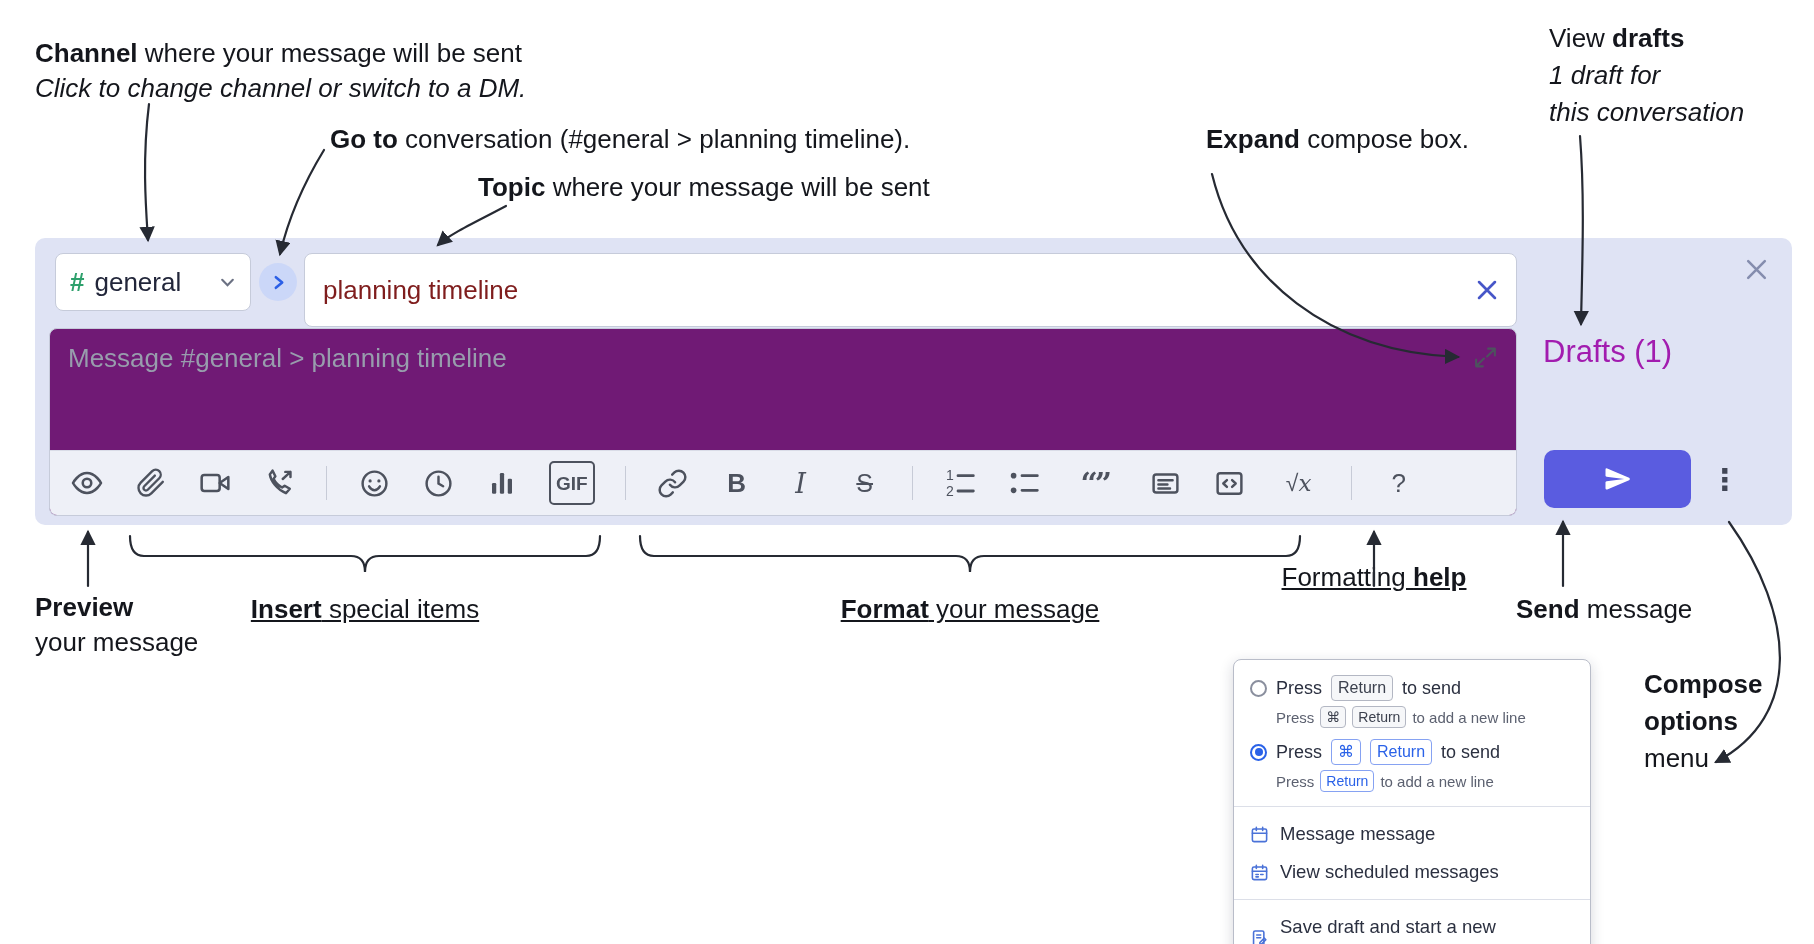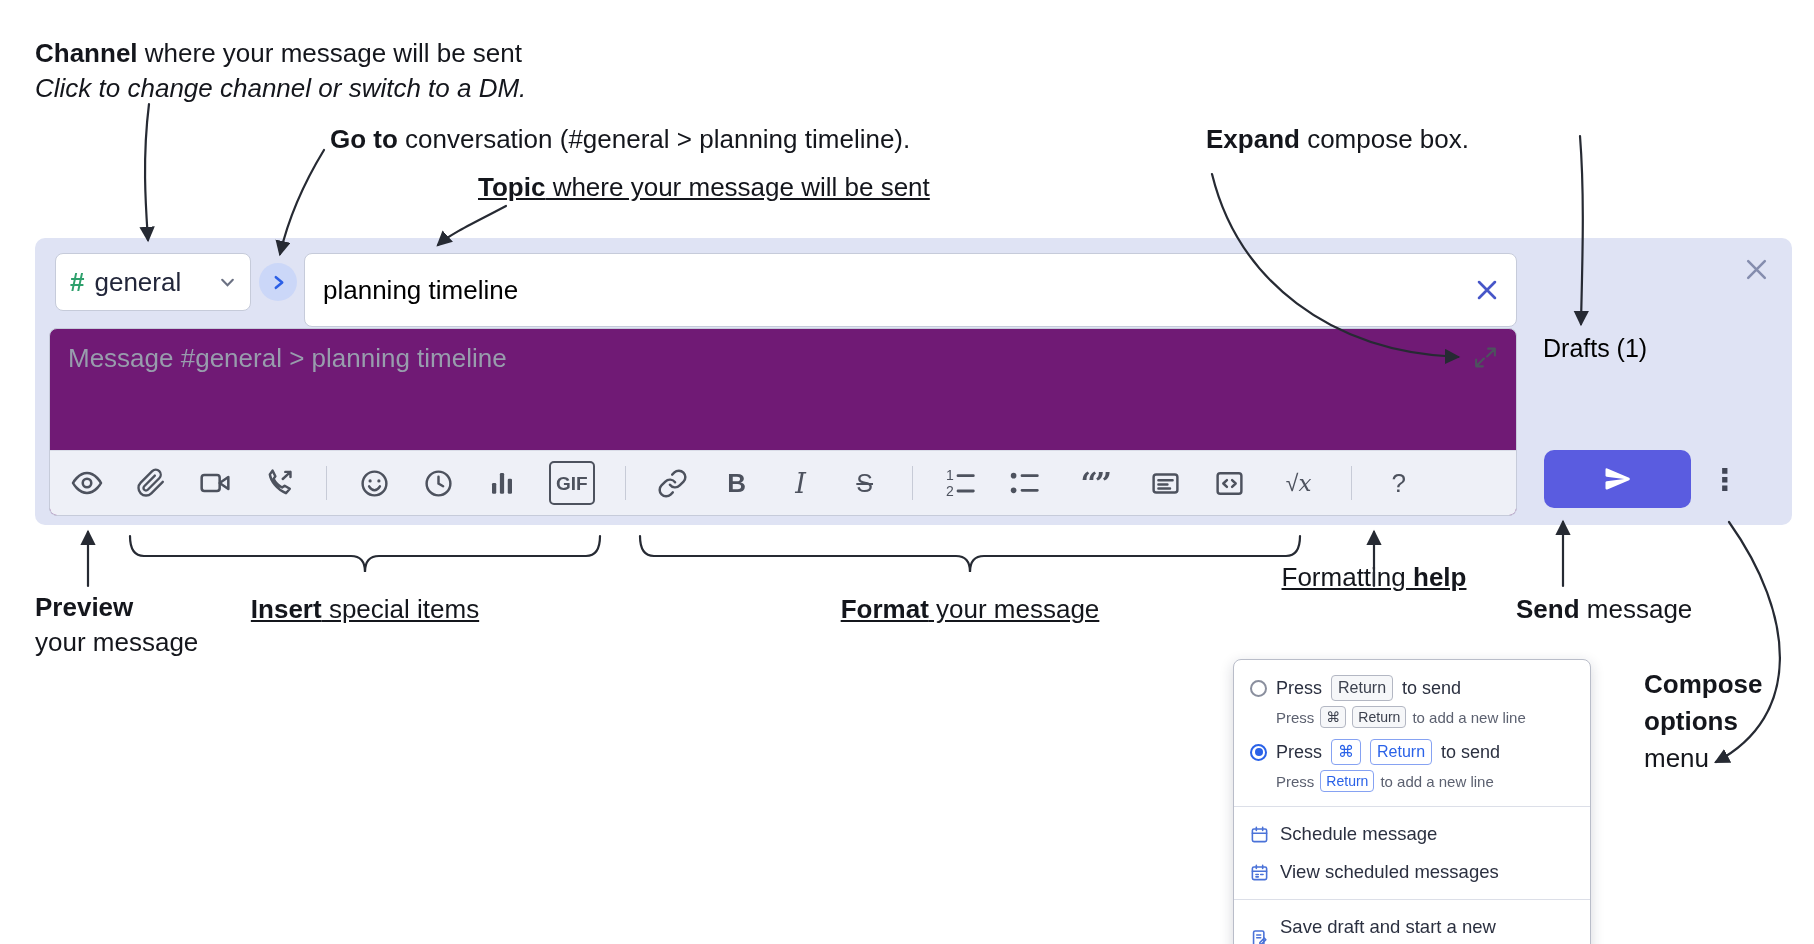--- a/index.html
+++ b/index.html
@@ -17,41 +17,41 @@
   .compose{position:absolute;left:35px;top:238px;width:1757px;height:287px;background:#dfe3f4;border-radius:10px;z-index:1;}
   .chan{position:absolute;left:20px;top:15px;width:196px;height:58px;background:#fff;border:1px solid #c6cbda;border-radius:8px;
         display:flex;align-items:center;gap:10px;padding:0 14px;box-sizing:border-box;cursor:pointer;}
   .hash{color:#2ea06c;font-weight:700;font-size:26px;}
   .chan-name{font-size:26px;color:#22263a;}
   .chev{margin-left:auto;display:flex;}
   .go-circle{position:absolute;left:224px;top:263px;width:38px;height:38px;border-radius:50%;background:#cbd7f8;border:none;
              display:flex;align-items:center;justify-content:center;cursor:pointer;padding:0;}
   .compose .go-circle{top:25px;}
   .topic{position:absolute;left:269px;top:15px;width:1213px;height:74px;background:#fff;border:1px solid #c6cbda;border-radius:8px;
-         display:flex;align-items:center;padding:0 18px;box-sizing:border-box;font-size:26px;color:#000000;}
+         display:flex;align-items:center;padding:0 18px;box-sizing:border-box;font-size:26px;color:#7f1d1d;}
   .topic-clear{margin-left:auto;display:flex;cursor:pointer;}
   .box-close{position:absolute;right:24px;top:20px;display:flex;cursor:pointer;}
   .msgbox{position:absolute;left:14px;top:90px;width:1468px;height:188px;background:#701a75;border:1px solid #c6cbda;border-radius:8px;
           box-sizing:border-box;display:flex;flex-direction:column;overflow:hidden;}
   .msg-area{position:relative;flex:1;padding:14px 18px;font-size:26px;}
   .ph{color:#989dad;}
   .expand-ic{position:absolute;right:18px;top:16px;display:flex;cursor:pointer;}
   .toolbar{height:64px;background:#eef0f7;border-top:1px solid #d9dce7;display:flex;align-items:center;padding:0 20px;gap:30px;}
   .tb{width:34px;height:34px;display:flex;align-items:center;justify-content:center;color:#4d525e;cursor:pointer;flex:0 0 auto;}
   .tb svg{display:block;}
   .tb-sep{width:1px;height:34px;background:#c7cbd7;flex:0 0 auto;}
   .tb-text{font-size:26px;font-weight:400;}
   .bold-g{font-weight:700;font-size:26px;}
   .ital-g{font-family:"DejaVu Serif","Liberation Serif",serif;font-style:italic;font-size:27px;}
   .strike-g{text-decoration:line-through;font-size:25px;}
   .quote-g{font-family:"DejaVu Serif","Liberation Serif",serif;font-weight:700;font-size:30px;letter-spacing:-3px;width:48px;}
   .math-g{font-size:23px;width:44px;}
   .math-g .i{font-family:"DejaVu Serif","Liberation Serif",serif;}
   .gif{width:auto;border:2px solid #4d525e;border-radius:5px;font-size:19px;font-weight:700;padding:3px 5px;line-height:1;}
-  .drafts-link{position:absolute;left:1508px;top:96px;font-size:25px;color:#000000;text-decoration:none;cursor:pointer;}
+  .drafts-link{position:absolute;left:1508px;top:96px;font-size:31px;color:#a21caf;text-decoration:none;cursor:pointer;}
   .send-btn{position:absolute;left:1509px;top:212px;width:147px;height:58px;background:#5a5ce0;border:none;border-radius:10px;
             display:flex;align-items:center;justify-content:center;cursor:pointer;}
   .compose-menu-btn{position:absolute;left:1668px;top:212px;width:44px;height:58px;display:flex;align-items:center;justify-content:center;
                     font-size:30px;font-weight:700;color:#414656;cursor:pointer;}
 
   
   .popup{position:absolute;left:1233px;top:659px;width:358px;background:#fff;border:1px solid #b9bdc9;border-radius:8px;
          box-shadow:0 4px 14px rgba(30,35,60,.18);padding:10px 0;box-sizing:border-box;font-size:18px;color:#2b3040;z-index:5;}
   .opt{display:flex;align-items:center;gap:9px;padding:5px 16px;cursor:pointer;}
   .opt-sub{display:flex;align-items:center;gap:6px;padding:0 16px 6px 42px;font-size:15px;color:#5c6170;}
@@ -72,28 +72,33 @@
 
   <div class="note" style="left:35px;top:36px;">
     <div><span class="b">Channel</span><span> where your message will be sent</span></div>
     <div class="i">Click to change channel or switch to a DM.</div>
   </div>
 
   <div class="note" style="left:330px;top:122px;">
     <span class="b">Go to</span><span> conversation (#general &gt; planning timeline).</span>
   </div>
 
-  <div class="note" style="left:478px;top:170px;text-decoration:underline;">
+  <div class="note" style="left:478px;top:170px;">
     <span class="b">Topic</span><span> where your message will be sent</span>
   </div>
 
   <div class="note" style="left:1206px;top:122px;">
     <span class="b">Expand</span><span> compose box.</span>
   </div>
 
+  <div class="note" style="left:1549px;top:20px;line-height:37px;">
+    <div><span>View </span><span class="b">drafts</span></div>
+    <div class="i">1 draft for</div>
+    <div class="i">this conversation</div>
+  </div>
 
   <div class="note" style="left:35px;top:590px;">
     <div class="b">Preview</div>
     <div>your message</div>
   </div>
 
   <div class="note nc" style="left:365px;top:592px;">
     <span class="b">Insert</span><span> special items</span>
   </div>
 
@@ -287,21 +292,21 @@
       <span>Press</span>
       <span class="key sm blue">Return</span>
       <span>to add a new line</span>
     </div>
     <div class="menu-div"></div>
     <div class="menu-item">
       <svg viewBox="0 0 24 24" width="19" height="19" fill="none" stroke="#4a72d8" stroke-width="2" stroke-linecap="round">
           <rect x="3" y="5" width="18" height="16" rx="2"></rect>
           <path d="M8 3v4M16 3v4M3 10.5h18"></path>
         </svg>
-      <span>Schedule message</span>
+      <span>Message message</span>
     </div>
     <div class="menu-item">
       <svg viewBox="0 0 24 24" width="19" height="19" fill="none" stroke="#4a72d8" stroke-width="2" stroke-linecap="round">
           <rect x="3" y="5" width="18" height="16" rx="2"></rect>
           <path d="M8 3v4M16 3v4M3 10.5h18M7.5 14.5h3M13.5 14.5h3M7.5 17.5h3"></path>
         </svg>
       <span>View scheduled messages</span>
     </div>
     <div class="menu-div"></div>
     <div class="menu-item">

